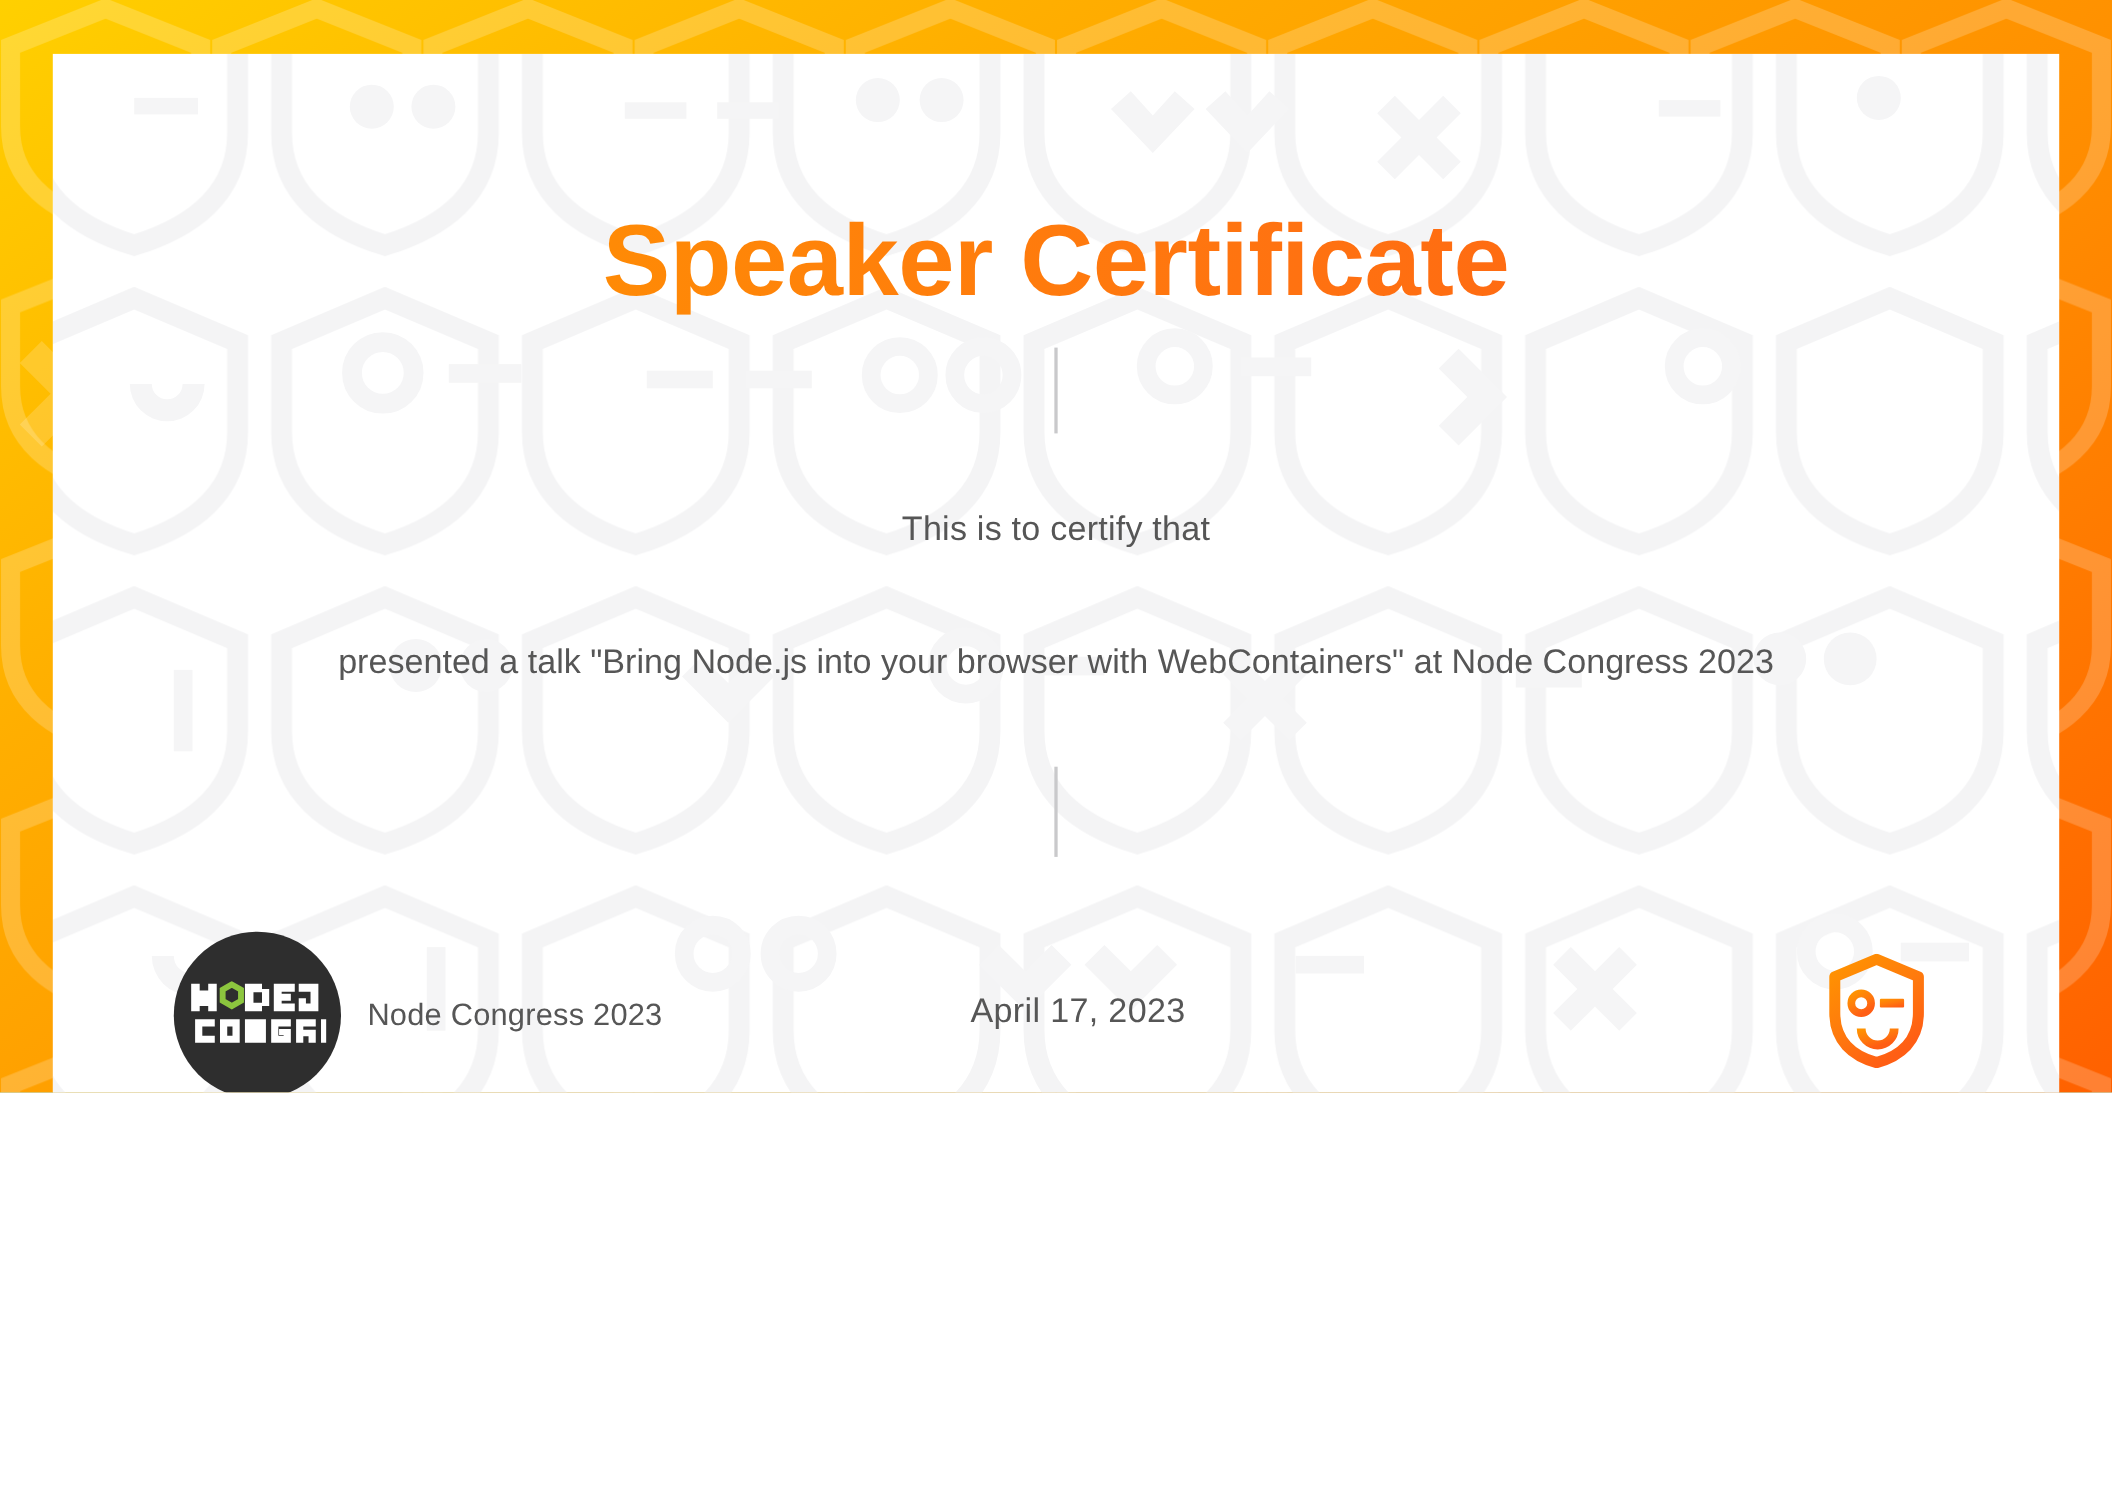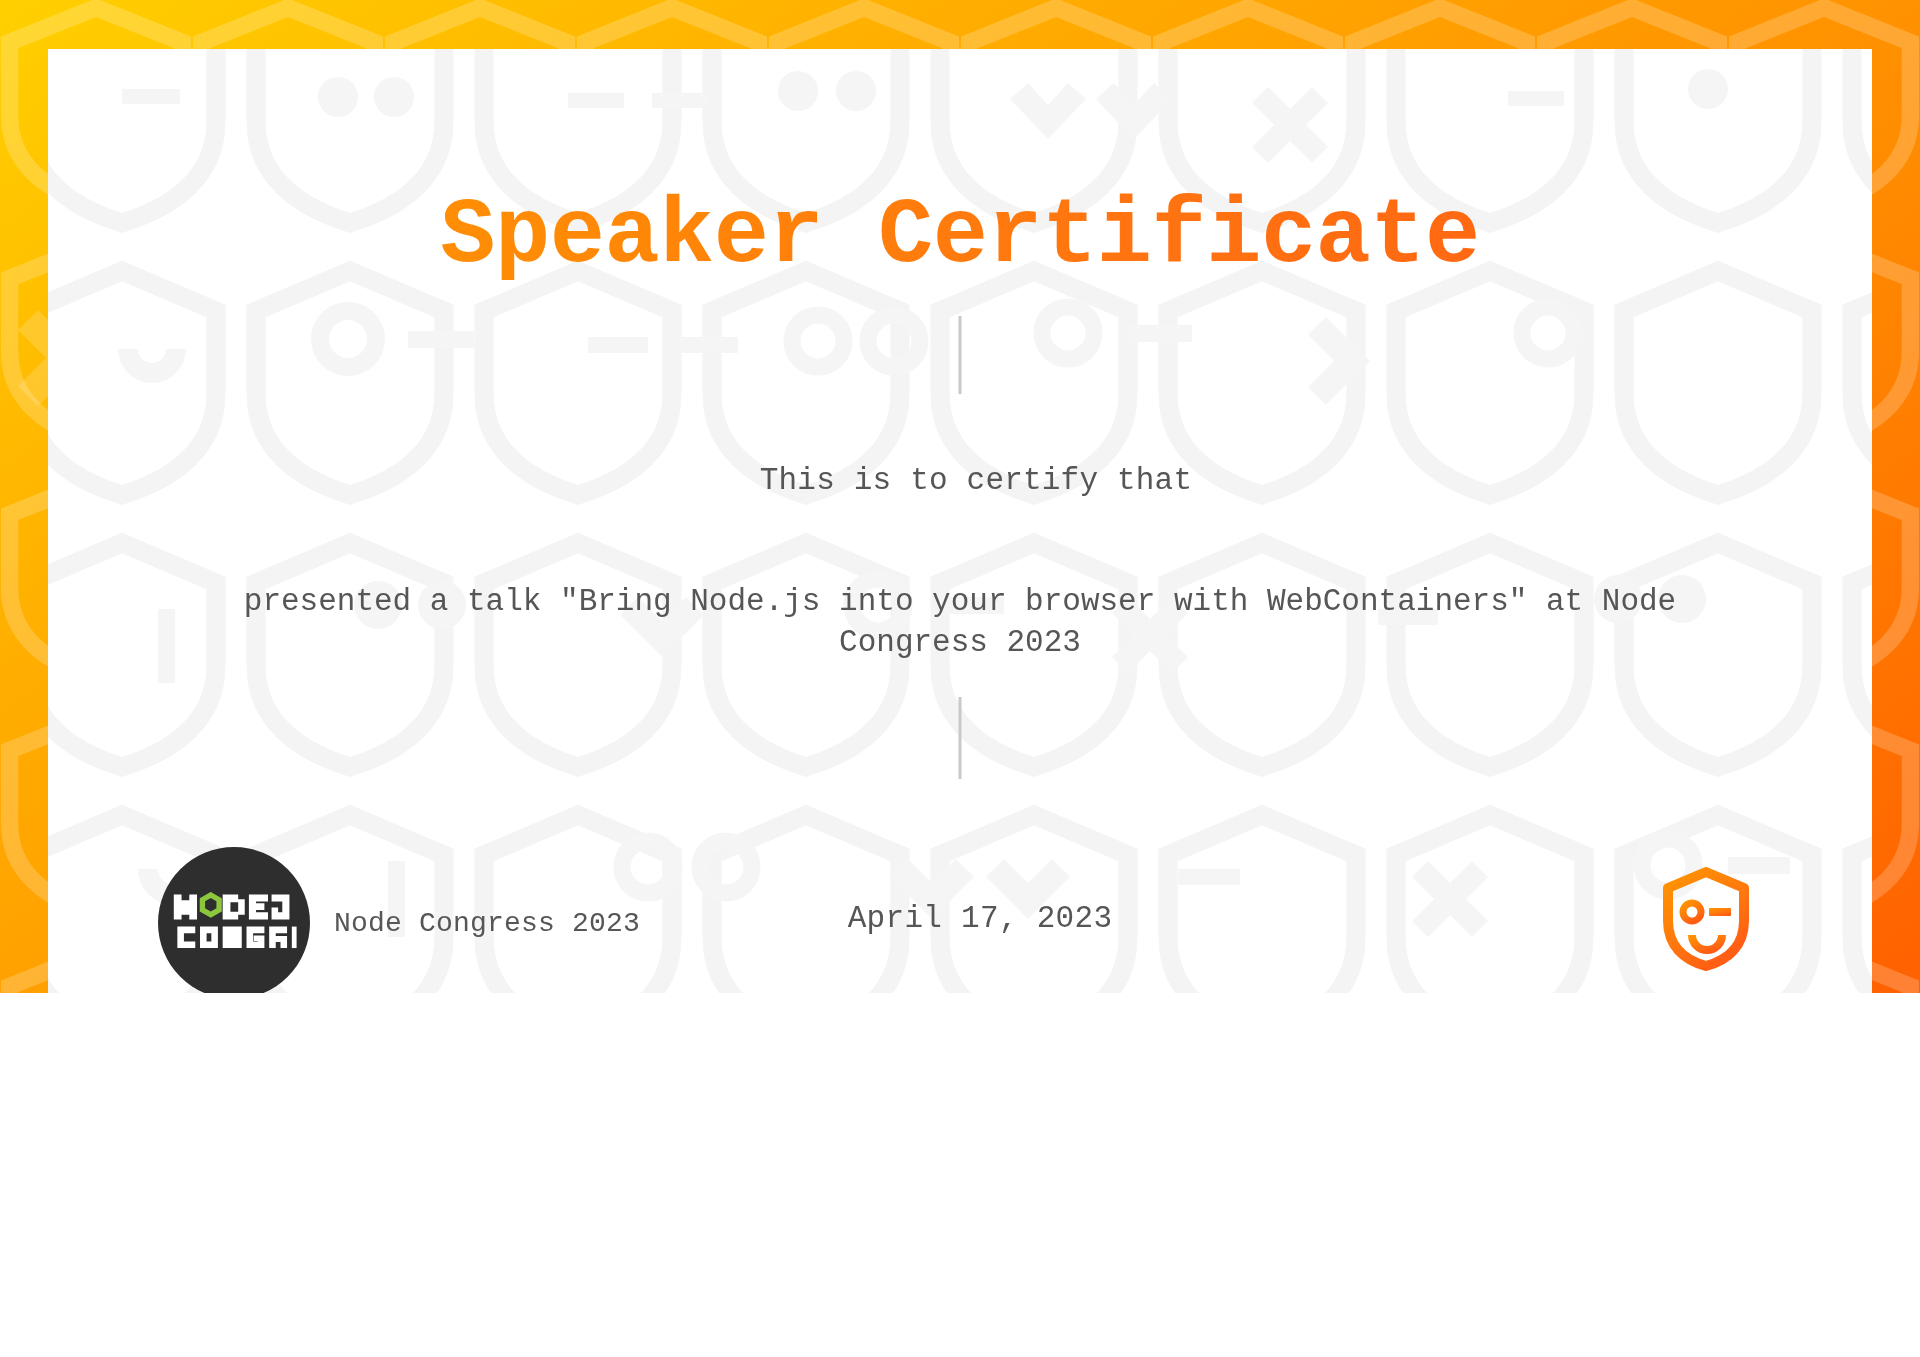--- a/index.html
+++ b/index.html
@@ -9,21 +9,20 @@
     overflow: hidden;
     font-family: "Liberation Sans", sans-serif;
   }
 
   #certificate-root {
     position: relative;
     width: 1920px;
     height: 993px;
     background: #4d7c0f;
     overflow: hidden;
-    font-family: Liberation Mono, monospace;
   }
 
   
   .border-bg {
     position: absolute;
     inset: 0;
     background: linear-gradient(125deg, #FFC400 0%, #FFA200 32%, #FF8A00 58%, #FF6A00 80%, #FF5400 100%);
   }
   .border-pattern {
     position: absolute;
@@ -84,21 +83,20 @@
   .certify-line {
     position: absolute;
     top: 414px;
     left: 0;
     width: 100%;
     text-align: center;
     font-size: 31px;
     color: #565656;
     font-weight: 400;
     letter-spacing: 0.2px;
-    margin-left: 16px;
   }
   .recipient-name {
     position: absolute;
     top: 468px;
     left: 0;
     width: 100%;
     text-align: center;
     font-size: 39px;
     font-weight: 700;
     color: #111111;

